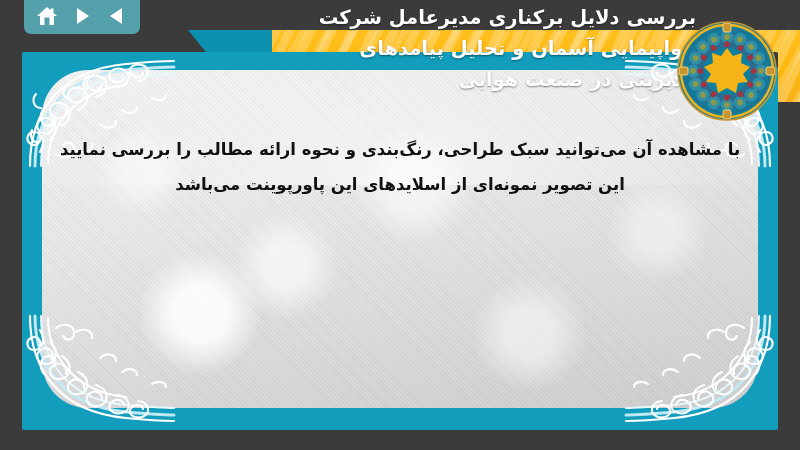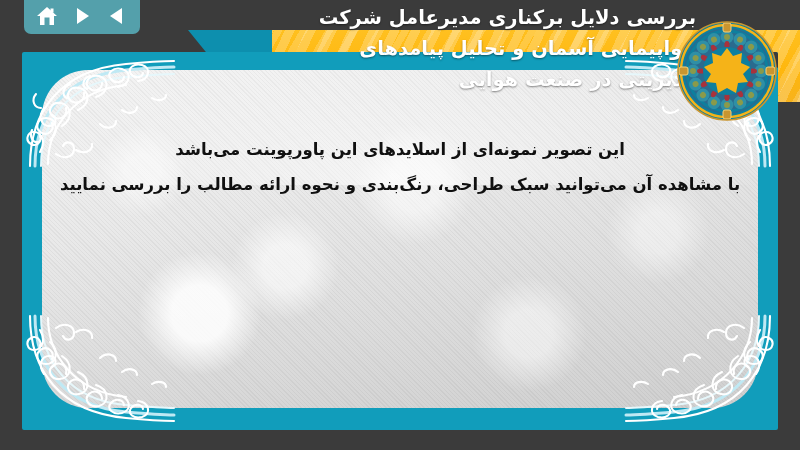--- a/index.html
+++ b/index.html
@@ -290,22 +290,22 @@
         <path d="M126 44 c6 4 14 2 14-3"></path>
       </g>
     </svg>
 
     <div class="inner-panel">
       <div class="panel-arc"></div>
     </div>
   </div>
 
   <div class="body-copy">
+    <p>با مشاهده آن می‌توانید سبک طراحی، رنگ‌بندی و نحوه ارائه مطالب را بررسی نمایید</p>
     <p>این تصویر نمونه‌ای از اسلایدهای این پاورپوینت می‌باشد</p>
-    <p>با مشاهده آن می‌توانید سبک طراحی، رنگ‌بندی و نحوه ارائه مطالب را بررسی نمایید</p>
   </div>
 
   <div class="title-tab"></div>
   <div class="title-band"></div>
   <div class="title-text">بررسی دلایل برکناری مدیرعامل شرکت
 هواپیمایی آسمان و تحلیل پیامدهای
 مدیریتی در صنعت هوایی</div>
 
   <svg class="medallion" viewBox="0 0 102 102">
     <circle cx="51" cy="51" r="49" fill="#0e7f9e"></circle>

